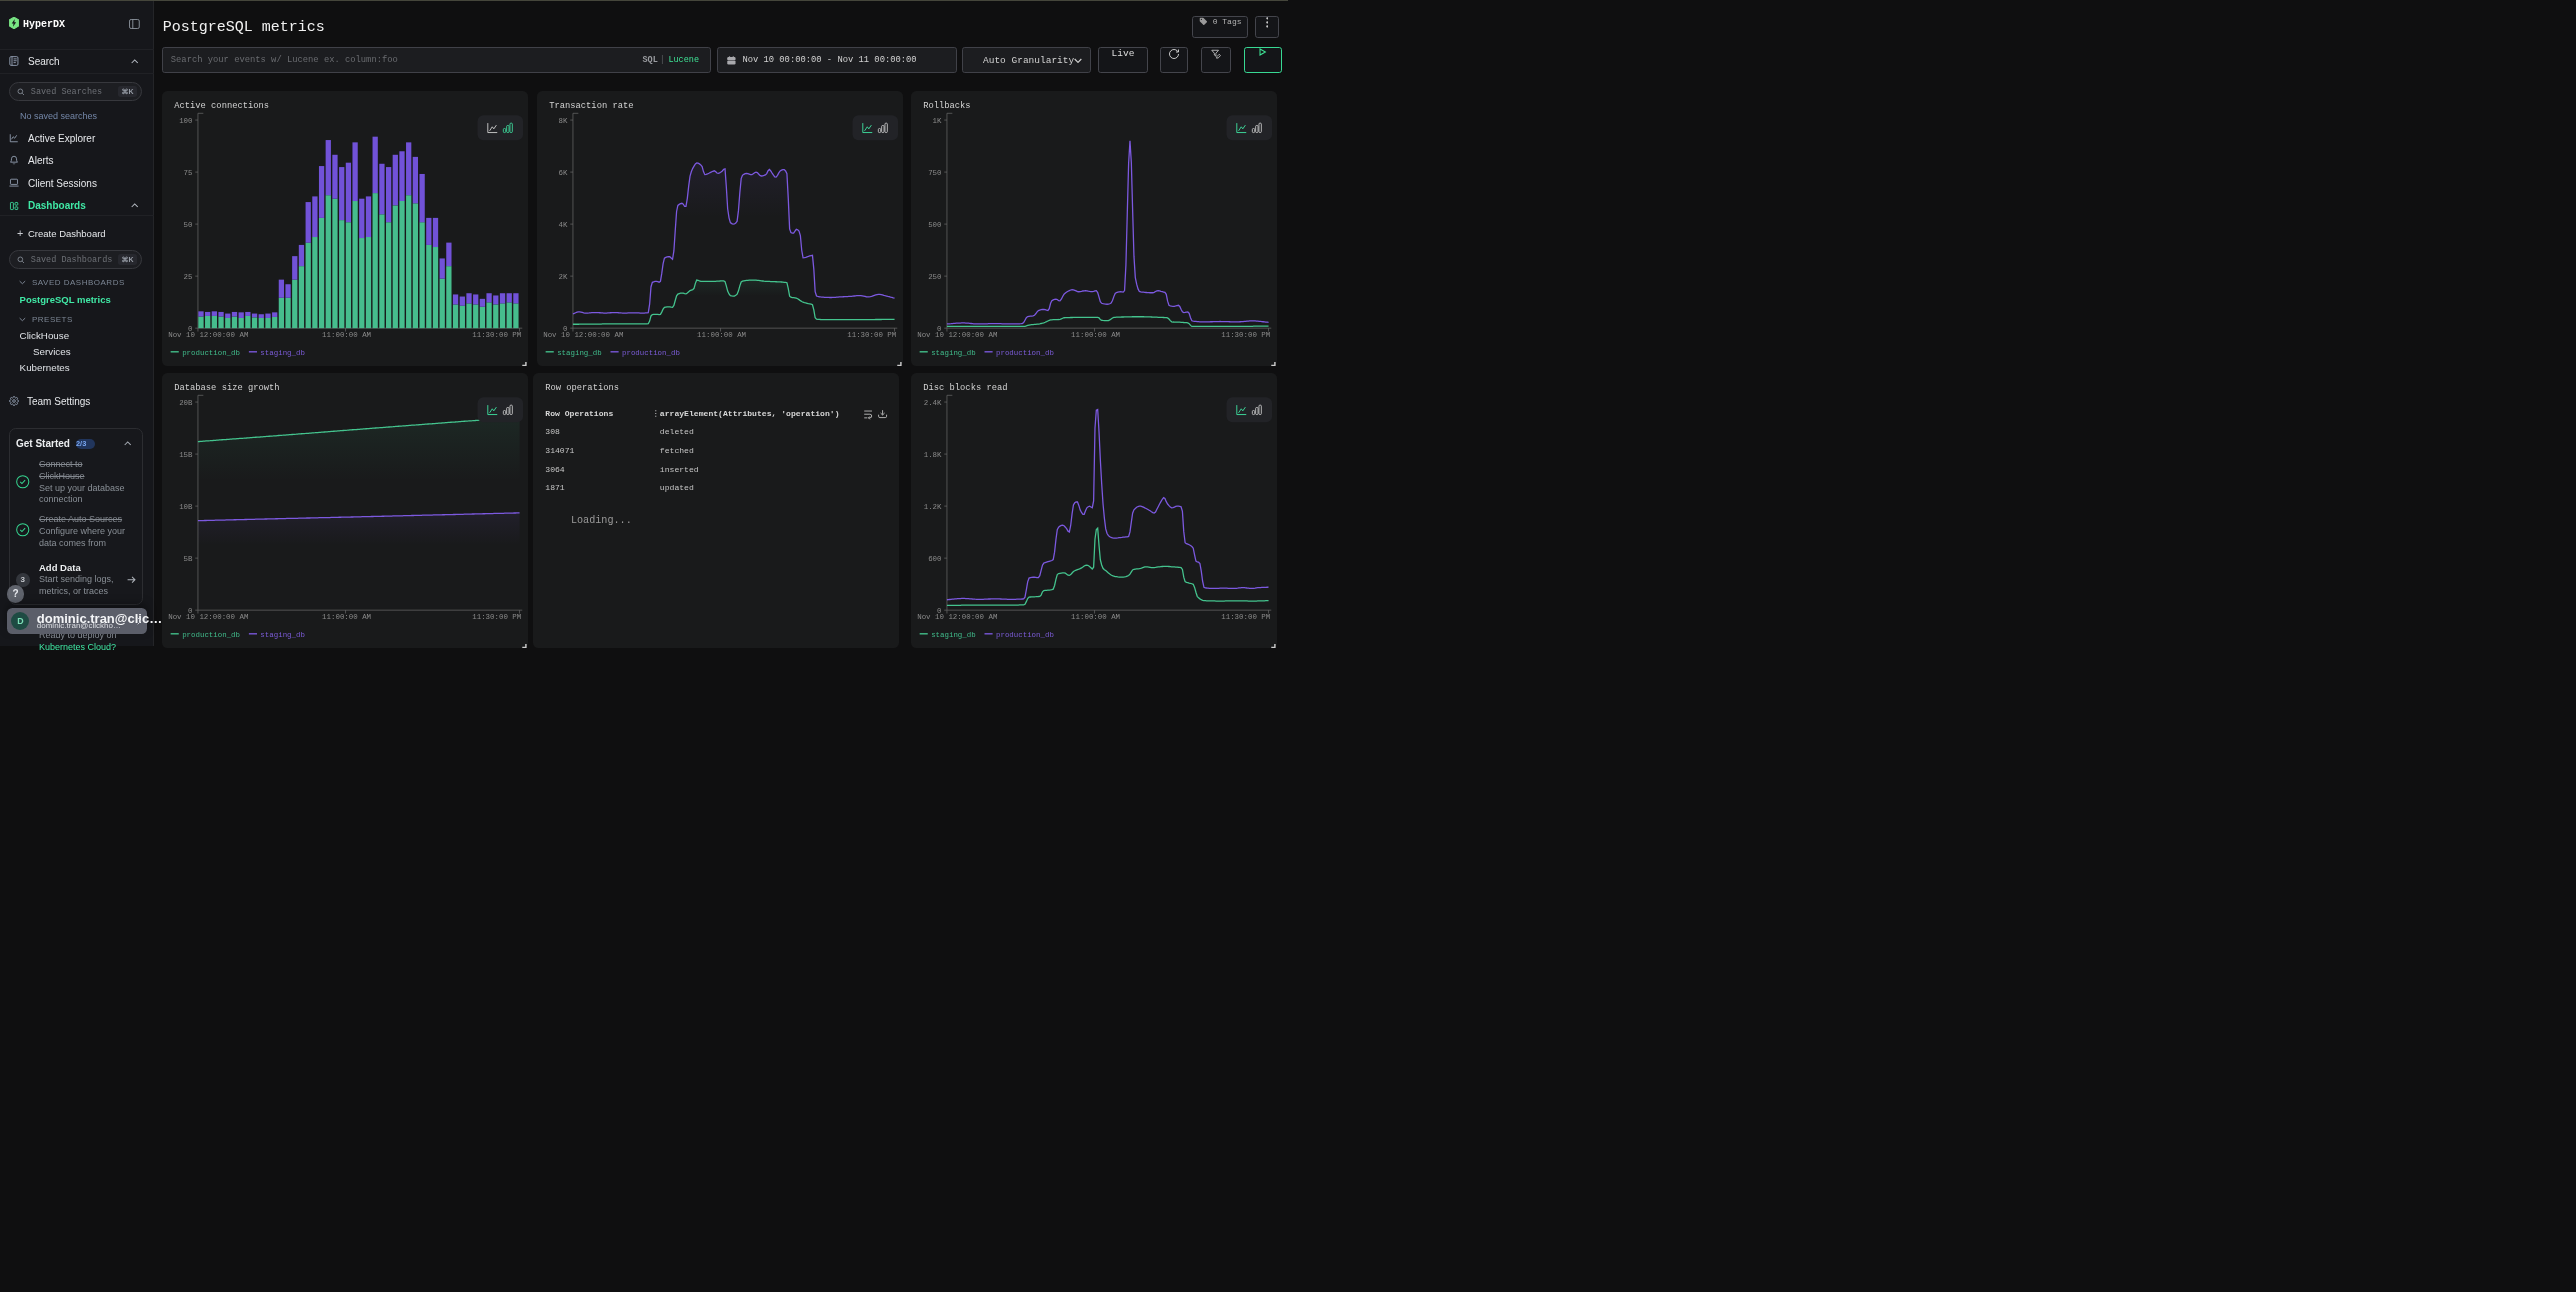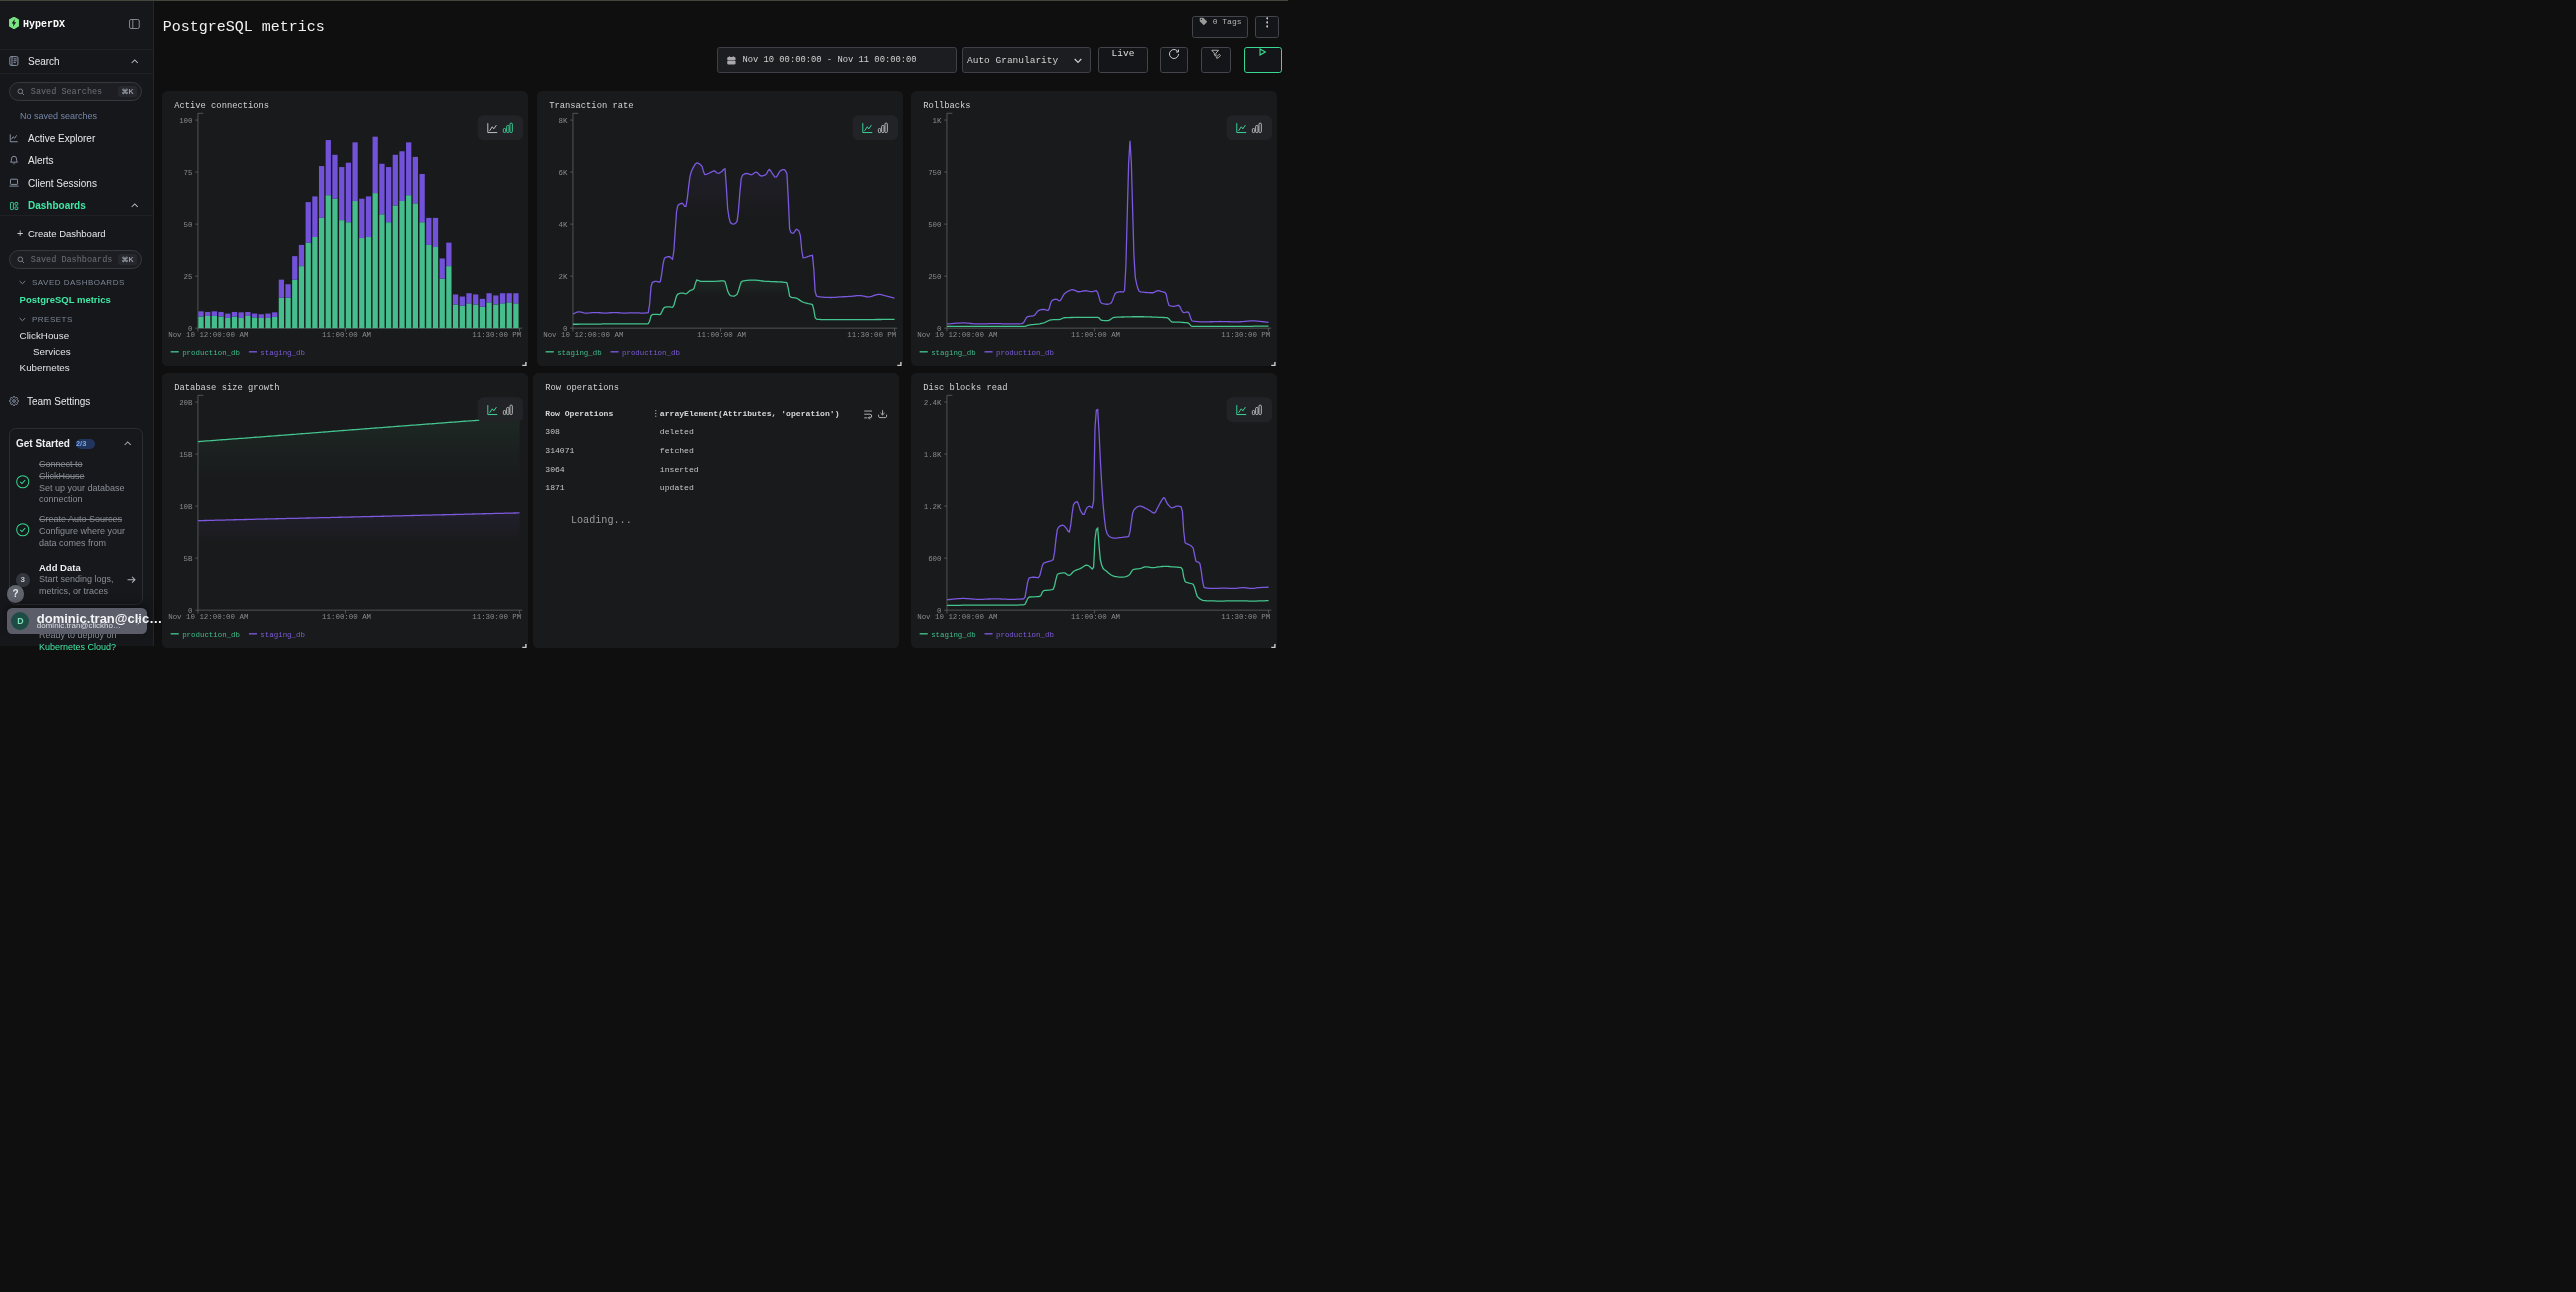--- a/index.html
+++ b/index.html
@@ -164,30 +164,36 @@
 <svg width="8.8" height="8.8" viewBox="0 0 24 24" style="margin-right:5.4px" fill="#9a9a9a">
         <path d="M21.4 11.6 l-9-9A2 2 0 0 0 11 2H4a2 2 0 0 0-2 2v7c0 .5.2 1 .6 1.4l9 9a2 2 0 0 0 2.8 0l7-7a2 2 0 0 0 0-2.8zM6.5 8A1.5 1.5 0 1 1 8 6.5 1.5 1.5 0 0 1 6.5 8z"></path>
       </svg>0 Tags</div>
 <div class="btn" style="left:1101px;top:15px;width:24px;height:22px">
       <svg width="2.7" height="10.8" viewBox="0 0 4 16" fill="#c9c9c9">
         <circle cx="2" cy="2" r="1.7"></circle>
         <circle cx="2" cy="8" r="1.7"></circle>
         <circle cx="2" cy="14" r="1.7"></circle>
       </svg>
     </div>
+<div class="inp" style="left:7.8px;top:46px;width:549px;height:26px">
+<span style="color:#6a6c70;font-size:8.8px;margin-left:8px">Search your events w/ Lucene ex. column:foo</span>
+<span style="position:absolute;right:52px;color:#9a9ca0;font-size:8.5px;font-weight:bold">SQL</span>
+<span style="position:absolute;right:45px;color:#5b5c60;font-size:8.5px">|</span>
+<span style="position:absolute;right:10.8px;color:#3ee395;font-size:8.5px">Lucene</span>
+    </div>
 <div class="inp" style="left:563px;top:46px;width:240px;height:26px;color:#d2d2d2;font-size:8.8px">
 <svg width="8.8" height="8.8" viewBox="0 0 13 13" style="margin:0 6.8px 0 8.8px" fill="#a9a9ad">
         <rect x="2.7" y="0.4" width="2.1" height="3.4" rx="1"></rect>
         <rect x="8.2" y="0.4" width="2.1" height="3.4" rx="1"></rect>
         <rect x="0.4" y="1.6" width="12.2" height="5" rx="1.6"></rect>
         <path d="M0.4 7.5 h12.2 v3.2 a1.8 1.8 0 0 1 -1.8 1.8 h-8.6 a1.8 1.8 0 0 1 -1.8 -1.8 z"></path>
       </svg>
 Nov 10 00:00:00 - Nov 11 00:00:00</div>
 <div class="inp" style="left:808px;top:46px;width:129px;height:26px;color:#d2d2d2;font-size:9.5px">
-<span style="margin-left:4px">Auto Granularity</span>
+<span style="margin-left:20px">Auto Granularity</span>
 <svg style="position:absolute;right:8px" width="8" height="5.4" viewBox="0 0 12 8" fill="none" stroke="#cfcfcf" stroke-width="1.8">
         <path d="M1 1.5 L6 6.5 L11 1.5"></path>
       </svg>
     </div>
 <div class="btn" style="left:944px;top:46px;width:50px;height:26px;font-size:9.5px;color:#dedede">Live</div>
 <div class="btn" style="left:1006px;top:46px;width:28px;height:26px">
 <svg width="12" height="12" viewBox="0 0 24 24" fill="none" stroke="#c9c9c9" stroke-width="2">
         <path d="M21 12a9 9 0 1 1-9-9c2.52 0 4.93 1 6.74 2.74L21 8"></path>
         <path d="M21 3v5h-5"></path>
       </svg>

